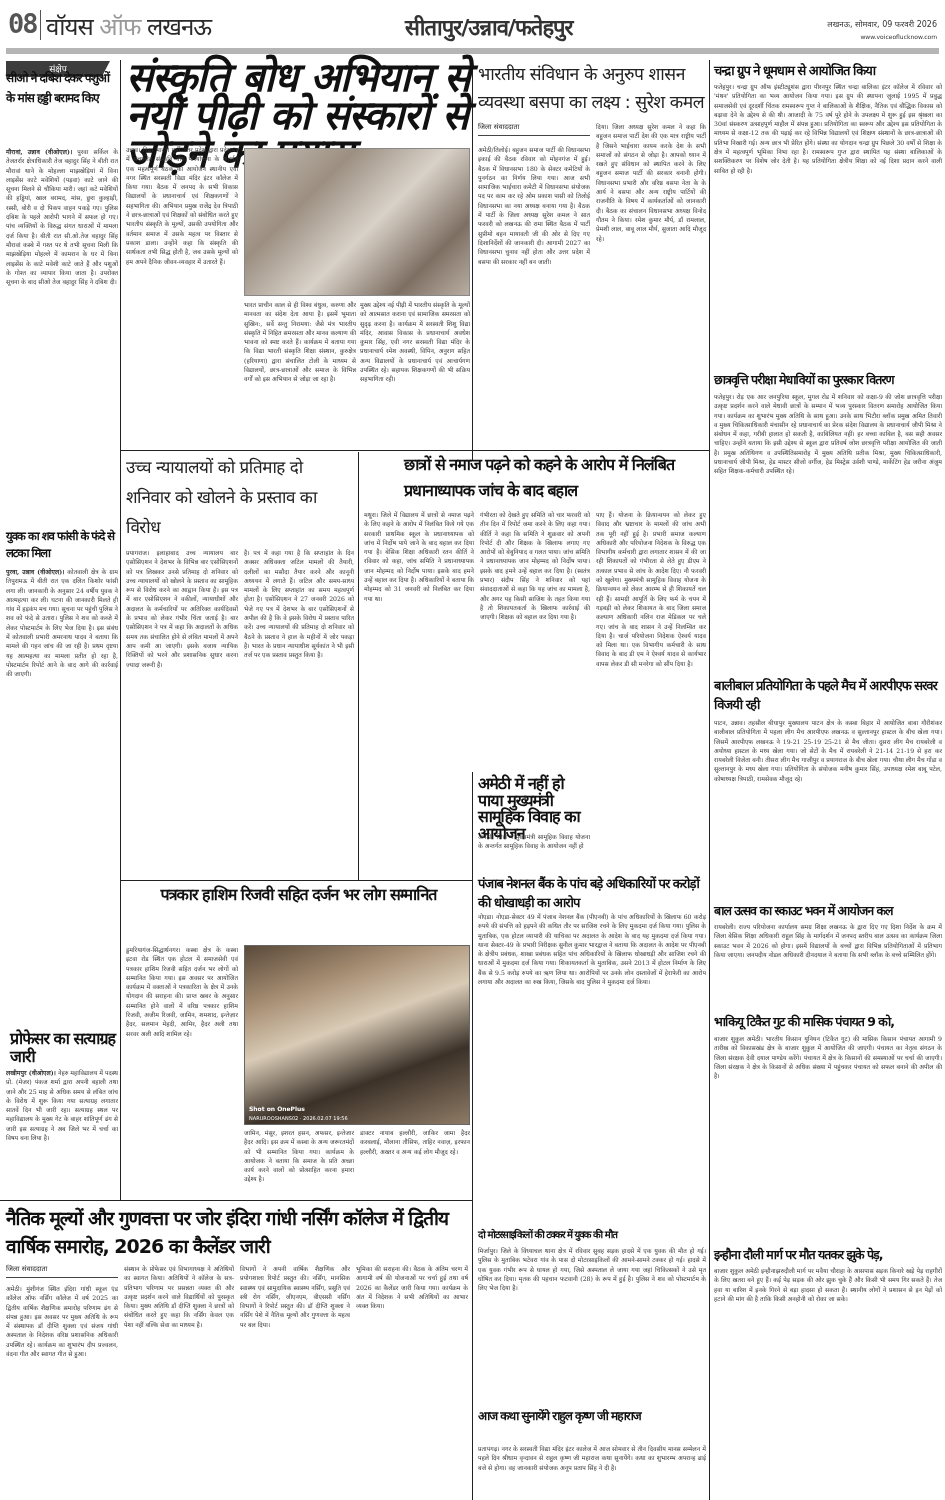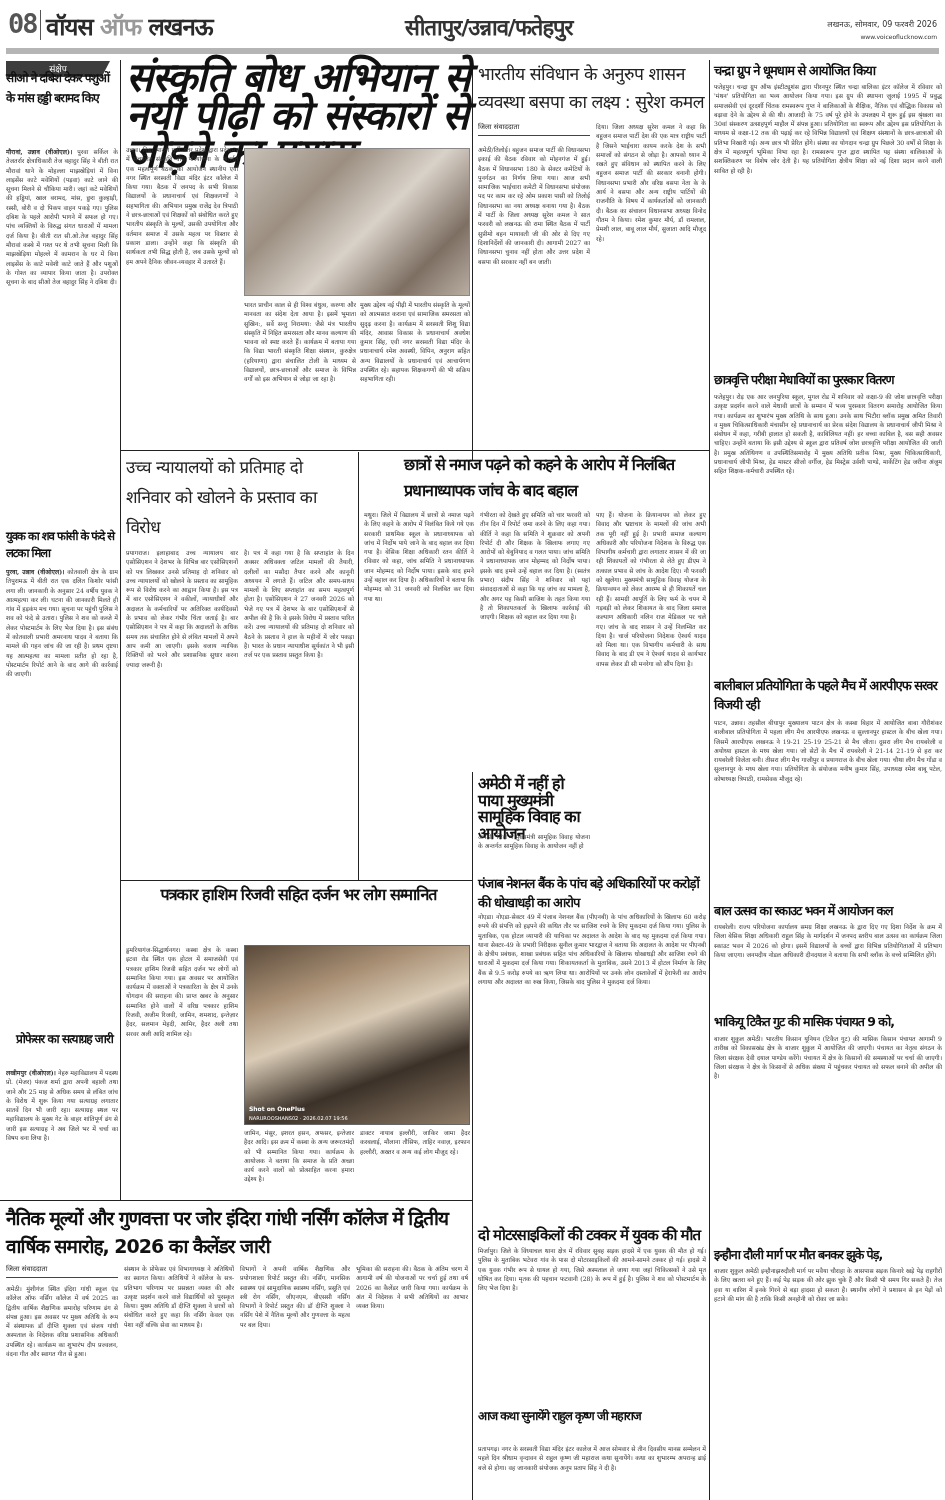--- a/index.html
+++ b/index.html
@@ -1,21 +1,21 @@
 <!DOCTYPE html>
 <html><head>
 <meta charset="utf-8">
 <style>
   * { box-sizing: border-box; margin: 0; padding: 0; }
   html, body { width: 945px; height: 1500px; background: #fff; overflow: hidden; }
   body { font-family: "DejaVu Sans", sans-serif; color: #1a1a1a; position: relative; }
   .abs { position: absolute; }
   .masthead-page { left: 8px; top: 8px; font-size: 27px; font-weight: bold; color: #555; font-family: "DejaVu Sans Mono", monospace; letter-spacing: -2px; }
   .masthead-sep { left: 40px; top: 10px; width: 1px; height: 30px; background: #555; }
-  .masthead-name { left: 46px; top: 9px; font-size: 24px; font-weight: bold; color: #2a2a2a; letter-spacing: -1px; }
+  .masthead-name { left: 46px; top: 9px; font-size: 24px; font-weight: normal; color: #2a2a2a; letter-spacing: -1px; }
   .masthead-name .mid { color: #999; }
   .edition { left: 405px; top: 11px; font-size: 22px; font-weight: bold; color: #333; letter-spacing: -1px; }
   .dateline { right: 8px; top: 18px; font-size: 8px; color: #333; }
   .website { right: 8px; top: 33px; font-size: 6px; color: #333; }
   .topbar { left: 6px; top: 48px; width: 933px; height: 6px; background: #b5b5b5; }
   .vline { background: #222; width: 1px; }
   .hline { background: #222; height: 1px; }
   .body-text { font-family: "DejaVu Serif", serif; font-size: 6.2px; line-height: 9.3px; color: #333; text-align: justify; overflow: hidden; }
   .hl-big { font-weight: bold; color: #111; letter-spacing: -1px; line-height: 1.08; }
   .hl-light { font-weight: normal; color: #222; letter-spacing: -0.5px; line-height: 1.3; }
@@ -49,21 +49,21 @@
 <div class="abs hl-big" style="left:6px; top:68px; width:112px; font-size:12px; line-height:20px;">सीओ ने दबिश देकर पशुओं के मांस हड्डी बरामद किए</div>
 <div class="abs body-text" style="left:6px; top:147px; width:112px; height:375px;">
   <span style="font-weight:bold;">मौरावां, उन्नाव (वीओएल)।</span>
   <span>पुरवा सर्किल के तेजतर्रार क्षेत्राधिकारी तेज बहादुर सिंह ने बीती रात मौरावां थाने के मोहल्ला माझखेड़ियां में विना लाइसेंस काटे मवेशियों (पड़वा) काटे जाने की सूचना मिलने से चौकिया मारी। जहां कटे मवेशियों की हड्डियां, खाल बरामद, मांस, छुरा कुल्हाड़ी, रस्सी, बोरी व दो पिकप वाहन पकड़े गए। पुलिस दबिश के पहले आरोपी भागने में सफल हो गए। पांच व्यक्तियों के विरुद्ध संगत धाराओं में मामला दर्ज किया है। बीती रात सी.ओ.तेज बहादुर सिंह मौरावां कस्बे में गश्त पर थे तभी सूचना मिली कि माझखेड़िया मोहल्ले में कामरान के घर में बिना लाइसेंस के काटे मवेशी काटे जाते हैं और पशुओं के गोश्त का व्यापार किया जाता है। उपरोक्त सूचना के बाद सीओ तेज बहादुर सिंह ने दबिश दी।</span>
 </div>
 <div class="abs hl-big" style="left:6px; top:528px; width:112px; font-size:11.5px; line-height:17px;">युवक का शव फांसी के फंदे से लटका मिला</div>
 <div class="abs body-text" style="left:6px; top:567px; width:112px; height:460px;">
   <span style="font-weight:bold;">पुरवा, उन्नाव (वीओएल)।</span>
   <span>कोतवाली क्षेत्र के ग्राम तिपुरामऊ में बीती रात एक दलित किशोर फांसी लगा ली। जानकारी के अनुसार 24 वर्षीय युवक ने आत्महत्या कर ली। घटना की जानकारी मिलते ही गांव में हड़कंप मच गया। सूचना पर पहुंची पुलिस ने शव को फंदे से उतारा। पुलिस ने शव को कब्जे में लेकर पोस्टमार्टम के लिए भेज दिया है। इस संबंध में कोतवाली प्रभारी अमरनाथ यादव ने बताया कि मामले की गहन जांच की जा रही है। प्रथम दृष्टया यह आत्महत्या का मामला प्रतीत हो रहा है, पोस्टमार्टम रिपोर्ट आने के बाद आगे की कार्रवाई की जाएगी।</span>
 </div>
-<div class="abs hl-big" style="left:16px; top:1030px; width:112px; font-size:12px; line-height:18px;">प्रोफेसर का सत्याग्रह जारी</div>
+<div class="abs hl-big" style="left:10px; top:1030px; width:112px; font-size:16px; line-height:18px;">प्रोफेसर का सत्याग्रह जारी</div>
 <div class="abs body-text" style="left:6px; top:1068px; width:112px; height:128px;">
   <span style="font-weight:bold;">लखीमपुर (वीओएल)।</span>
   <span>नेहरु महाविद्यालय में पदस्थ प्रो. (मेजर) पंकज शर्मा द्वारा अपनी बहाली तथा जाने और 25 माह से अधिक समय से लंबित जांच के विरोध में शुरू किया गया सत्याग्रह लगातार सातवें दिन भी जारी रहा। सत्याग्रह स्थल पर महाविद्यालय के मुख्य गेट के बाहर शांतिपूर्ण ढंग से जारी इस सत्याग्रह ने अब जिले भर में चर्चा का विषय बना लिया है।</span>
 </div>
 
 <div class="abs hl-big" style="left:126px; top:58px; width:345px; font-size:40px; line-height:38px;font-style:italic;">संस्कृति बोध अभियान से नयी पीढ़ी को संस्कारों से जोड़ने का प्रयास</div>
 <div class="abs body-text" style="left:126px; top:145px; width:112px; height:300px;">उन्नाव। विद्या भारती पूर्वी उत्तर प्रदेश द्वारा प्रदेशभर में संचालित संस्कृति बोध परियोजना के अंतर्गत एक महत्वपूर्ण बैठक का आयोजन स्थानीय एवी नगर स्थित सरस्वती विद्या मंदिर इंटर कॉलेज में किया गया। बैठक में जनपद के सभी विकास विद्यालयों के प्रधानाचार्य एवं शिक्षकगणों ने सहभागिता की। अभियान प्रमुख राजेंद्र देव त्रिपाठी ने छात्र-छात्राओं एवं शिक्षकों को संबोधित करते हुए भारतीय संस्कृति के मूल्यों, उसकी उपयोगिता और वर्तमान समाज में उसके महत्व पर विस्तार से प्रकाश डाला। उन्होंने कहा कि संस्कृति की सार्थकता तभी सिद्ध होती है, जब उसके मूल्यों को हम अपने दैनिक जीवन-व्यवहार में उतारते हैं।</div>
 <div class="abs photo" style="left:244px; top:148px; width:226px; height:148px;"></div>
 <div class="abs caption" style="left:244px; top:300px; width:112px; height:140px; overflow:hidden;">भारत प्राचीन काल से ही विश्व बंधुत्व, करुणा और मानवता का संदेश देता आया है। इसमें भूमाता सुखिन:, सर्वे सन्तु निरामया: जैसे मंत्र भारतीय संस्कृति में निहित समरसता और मानव कल्याण की भावना को स्पष्ट करते हैं। कार्यक्रम में बताया गया कि विद्या भारती संस्कृति शिक्षा संस्थान, कुरुक्षेत्र (हरियाणा) द्वारा संचालित टोली के माध्यम से विद्यालयों, छात्र-छात्राओं और समाज के विभिन्न वर्गों को इस अभियान से जोड़ा जा रहा है।</div>
 <div class="abs body-text" style="left:360px; top:300px; width:110px; height:140px;">मुख्य उद्देश्य नई पीढ़ी में भारतीय संस्कृति के मूल्यों को आत्मसात कराना एवं सामाजिक समरसता को सुदृढ़ करना है। कार्यक्रम में सरस्वती शिशु विद्या मंदिर, आवास विकास के प्रधानाचार्य अवधेश कुमार सिंह, एवी नगर सरस्वती विद्या मंदिर के प्रधानाचार्य रमेश अवस्थी, विपिन, अनुराग सहित अन्य विद्यालयों के प्रधानाचार्य एवं आचार्यगण उपस्थित रहे। सहायक शिक्षकगणों की भी सक्रिय सहभागिता रही।</div>
@@ -81,41 +81,41 @@
 
 <div class="abs hl-big" style="left:714px; top:676px; width:228px; font-size:13px; line-height:19px;">बालीबाल प्रतियोगिता के पहले मैच में आरपीएफ सरवर विजयी रही</div>
 <div class="abs body-text" style="left:714px; top:718px; width:228px; height:180px;">पाटन, उन्नाव। तहसील बीघापुर मुख्यालय पाटन क्षेत्र के कस्बा बिहार में आयोजित बाबा गौरीशंकर बालीबाल प्रतियोगिता में पहला लीग मैच आरपीएफ लखनऊ व सुल्तानपुर हास्टल के बीच खेला गया। जिसमें आरपीएफ लखनऊ ने 19-21 25-19 25-21 से मैच जीता। दूसरा लीग मैच रायबरेली व अयोध्या हास्टल के मध्य खेला गया। जो सेटों के मैच में रायबरेली ने 21-14 21-19 से हरा कर रायबरेली विजेता बनी। तीसरा लीग मैच गाजीपुर व प्रयागराज के बीच खेला गया। चौथा लीग मैच गोंडा व सुल्तानपुर के मध्य खेला गया। प्रतियोगिता के संयोजक मनीष कुमार सिंह, उपाध्यक्ष रमेश बाबू पटेल, कोषाध्यक्ष त्रिपाठी, रामसेवक मौजूद रहे।</div>
 
 <div class="abs hl-big" style="left:714px; top:902px; width:228px; font-size:12.5px; line-height:18px;">बाल उत्सव का स्काउट भवन में आयोजन कल</div>
 <div class="abs body-text" style="left:714px; top:922px; width:228px; height:90px;">रायबरेली। राज्य परियोजना कार्यालय समग्र शिक्षा लखनऊ के द्वारा दिए गए दिशा निर्देश के क्रम में जिला बेसिक शिक्षा अधिकारी राहुल सिंह के मार्गदर्शन में जनपद स्तरीय बाल उत्सव का कार्यक्रम जिला स्काउट भवन में 2026 को होगा। इसमें विद्यालयों के बच्चों द्वारा विभिन्न प्रतियोगिताओं में प्रतिभाग किया जाएगा। जनपदीय नोडल अधिकारी दीनदयाल ने बताया कि सभी ब्लॉक के बच्चे सम्मिलित होंगे।</div>
 
 <div class="abs hl-big" style="left:714px; top:1013px; width:228px; font-size:12.5px; line-height:18px;">भाकियू टिकैत गुट की मासिक पंचायत 9 को,</div>
 <div class="abs body-text" style="left:714px; top:1034px; width:228px; height:200px;">बाजार शुकुल अमेठी। भारतीय किसान यूनियन (टिकैत गुट) की मासिक किसान पंचायत आगामी 9 तारीख को विकासखंड क्षेत्र के बाजार शुकुल में आयोजित की जाएगी। पंचायत का नेतृत्व संगठन के जिला संरक्षक देवी दयाल पाण्डेय करेंगे। पंचायत में क्षेत्र के किसानों की समस्याओं पर चर्चा की जाएगी। जिला संरक्षक ने क्षेत्र के किसानों से अधिक संख्या में पहुंचकर पंचायत को सफल बनाने की अपील की है।</div>
 
-<div class="abs hl-big" style="left:714px; top:1246px; width:228px; font-size:12.5px; line-height:18px;">इन्हौना दौली मार्ग पर मौत बनकर झुके पेड़,</div>
+<div class="abs hl-big" style="left:714px; top:1246px; width:228px; font-size:12.5px; line-height:18px;">इन्हौना दौली मार्ग पर मौत यतकर झुके पेड़,</div>
 <div class="abs body-text" style="left:714px; top:1266px; width:228px; height:230px;">बाजार शुकुल अमेठी इन्हौनाझरुदौली मार्ग पर मवैया चौराहा के आसपास सड़क किनारे खड़े पेड़ राहगीरों के लिए खतरा बने हुए हैं। कई पेड़ सड़क की ओर झुक चुके हैं और किसी भी समय गिर सकते हैं। तेज हवा या बारिश में इनके गिरने से बड़ा हादसा हो सकता है। स्थानीय लोगों ने प्रशासन से इन पेड़ों को हटाने की मांग की है ताकि किसी अनहोनी को रोका जा सके।</div>
 
 <div class="hline abs" style="left:120px; top:450px; width:589px;"></div>
 <div class="abs hl-light" style="left:126px; top:452px; width:225px; font-size:17px; line-height:30px;">उच्च न्यायालयों को प्रतिमाह दो शनिवार को खोलने के प्रस्ताव का विरोध</div>
 <div class="abs body-text" style="left:126px; top:548px; width:112px; height:330px;">प्रयागराज। इलाहाबाद उच्च न्यायालय बार एसोसिएशन ने देशभर के विभिन्न बार एसोसिएशनों को पत्र लिखकर उनसे प्रतिमाह दो शनिवार को उच्च न्यायालयों को खोलने के प्रस्ताव का सामूहिक रूप से विरोध करने का आह्वान किया है। इस पत्र में बार एसोसिएशन ने वकीलों, न्यायाधीशों और अदालत के कर्मचारियों पर अतिरिक्त कार्यदिवसों के प्रभाव को लेकर गंभीर चिंता जताई है। बार एसोसिएशन ने पत्र में कहा कि अदालतों के अधिक समय तक संचालित होने से लंबित मामलों में अपने आप कमी आ जाएगी। इसके बजाय न्यायिक रिक्तियों को भरने और प्रशासनिक सुधार करना ज्यादा जरूरी है।</div>
 <div class="abs body-text" style="left:244px; top:548px; width:110px; height:330px;">है। पत्र में कहा गया है कि सप्ताहांत के दिन अक्सर अधिवक्ता जटिल मामलों की तैयारी, दलीलों का मसौदा तैयार करने और कानूनी अध्ययन में लगाते हैं। जटिल और समय-साध्य मामलों के लिए सप्ताहांत का समय महत्वपूर्ण होता है। एसोसिएशन ने 27 जनवरी 2026 को भेजे गए पत्र में देशभर के बार एसोसिएशनों से अपील की है कि वे इसके विरोध में प्रस्ताव पारित करें। उच्च न्यायालयों की प्रतिमाह दो शनिवार को बैठने के प्रस्ताव ने हाल के महीनों में जोर पकड़ा है। भारत के प्रधान न्यायाधीश सूर्यकांत ने भी इसी तर्ज पर एक प्रस्ताव प्रस्तुत किया है।</div>
 <div class="abs vline" style="left:358px; top:452px; height:428px;"></div>
 
 <div class="abs hl-big" style="left:364px; top:452px; width:343px; font-size:16px; line-height:26px;margin-left:40px;">छात्रों से नमाज पढ़ने को कहने के आरोप में निलंबित प्रधानाध्यापक जांच के बाद बहाल</div>
 <div class="abs body-text" style="left:364px; top:510px; width:110px; height:268px;">मथुरा। जिले में विद्यालय में छात्रों से नमाज पढ़ने के लिए कहने के आरोप में निलंबित किये गये एक सरकारी प्राथमिक स्कूल के प्रधानाध्यापक को जांच में निर्दोष पाये जाने के बाद बहाल कर दिया गया है। बेसिक शिक्षा अधिकारी रतन कीर्ति ने रविवार को कहा, जांच समिति ने प्रधानाध्यापक जान मोहम्मद को निर्दोष पाया। इसके बाद हमने उन्हें बहाल कर दिया है। अधिकारियों ने बताया कि मोहम्मद को 31 जनवरी को निलंबित कर दिया गया था।</div>
 <div class="abs body-text" style="left:480px; top:510px; width:110px; height:268px;">गंभीरता को देखते हुए समिति को चार फरवरी को तीन दिन में रिपोर्ट जमा करने के लिए कहा गया। कीर्ति ने कहा कि समिति ने शुक्रवार को अपनी रिपोर्ट दी और शिक्षक के खिलाफ लगाए गए आरोपों को बेबुनियाद व गलत पाया। जांच समिति ने प्रधानाध्यापक जान मोहम्मद को निर्दोष पाया। इसके बाद हमने उन्हें बहाल कर दिया है। (स्वतंत्र प्रभार) संदीप सिंह ने शनिवार को यहां संवाददाताओं से कहा कि यह जांच का मामला है, और अगर यह किसी साजिश के तहत किया गया है तो शिकायतकर्ता के खिलाफ कार्रवाई की जाएगी। शिक्षक को बहाल कर दिया गया है।</div>
 <div class="abs body-text" style="left:596px; top:510px; width:110px; height:362px;">पाए हैं। योजना के क्रियान्वयन को लेकर हुए विवाद और भ्रष्टाचार के मामलों की जांच अभी तक पूरी नहीं हुई है। प्रभारी समाज कल्याण अधिकारी और परियोजना निदेशक के विरुद्ध एक विभागीय कर्मचारी द्वारा लगातार शासन में की जा रही शिकायतों को गंभीरता से लेते हुए डीएम ने तत्काल प्रभाव से जांच के आदेश दिए। नौ फरवरी को खुलेगा। मुख्यमंत्री सामूहिक विवाह योजना के क्रियान्वयन को लेकर आरम्भ से ही शिकायतें चल रही हैं। सामग्री आपूर्ति के लिए फर्म के चयन में गड़बड़ी को लेकर शिकायत के बाद जिला समाज कल्याण अधिकारी नलिन राज मेडिकल पर चले गए। जांच के बाद शासन ने उन्हें निलम्बित कर दिया है। चार्ज परियोजना निदेशक ऐश्वर्य यादव को मिला था। एक विभागीय कर्मचारी के साथ विवाद के बाद डी एम ने ऐश्वर्य यादव से कार्यभार वापस लेकर डी सी मनरेगा को सौंप दिया है।</div>
 
 <div class="abs hl-big" style="left:478px; top:776px; width:112px; font-size:16px; line-height:16.5px;">अमेठी में नहीं हो पाया मुख्यमंत्री सामूहिक विवाह का आयोजन</div>
 <div class="abs body-text" style="left:478px; top:832px; width:112px; height:40px;">अमेठी। जिले में मुख्यमंत्री सामूहिक विवाह योजना के अन्तर्गत सामूहिक विवाह के आयोजन नहीं हो</div>
 
 <div class="abs hl-big" style="left:478px; top:874px; width:228px; font-size:13px; line-height:19px;">पंजाब नेशनल बैंक के पांच बड़े अधिकारियों पर करोड़ों की धोखाधड़ी का आरोप</div>
 <div class="abs body-text" style="left:478px; top:912px; width:228px; height:313px;">नोएडा। नोएडा-सेक्टर 49 में पंजाब नेशनल बैंक (पीएनबी) के पांच अधिकारियों के खिलाफ 60 करोड़ रुपये की संपत्ति को हड़पने की कथित तौर पर साजिश रचने के लिए मुकदमा दर्ज किया गया। पुलिस के मुताबिक, एक होटल व्यापारी की याचिका पर अदालत के आदेश के बाद यह मुकदमा दर्ज किया गया। थाना सेक्टर-49 के प्रभारी निरीक्षक सुनील कुमार भारद्वाज ने बताया कि अदालत के आदेश पर पीएनबी के क्षेत्रीय प्रबंधक, शाखा प्रबंधक सहित पांच अधिकारियों के खिलाफ धोखाधड़ी और साजिश रचने की धाराओं में मुकदमा दर्ज किया गया। शिकायतकर्ता के मुताबिक, उसने 2013 में होटल निर्माण के लिए बैंक से 9.5 करोड़ रुपये का ऋण लिया था। आरोपियों पर उनके लोन दस्तावेजों में हेराफेरी का आरोप लगाया और अदालत का रुख किया, जिसके बाद पुलिस ने मुकदमा दर्ज किया।</div>
 
-<div class="abs hl-big" style="left:478px; top:1226px; width:228px; font-size:15px; line-height:18px;">दो मोटरसाइकिलों की टक्कर में युवक की मौत</div>
+<div class="abs hl-big" style="left:478px; top:1226px; width:228px; font-size:10px; line-height:18px;">दो मोटरसाइकिलों की टक्कर में युवक की मौत</div>
 <div class="abs body-text" style="left:478px; top:1246px; width:228px; height:160px;">मिर्जापुर। जिले के विंध्याचल थाना क्षेत्र में रविवार सुबह सड़क हादसे में एक युवक की मौत हो गई। पुलिस के मुताबिक भटेवरा गांव के पास दो मोटरसाइकिलों की आमने-सामने टक्कर हो गई। हादसे में एक युवक गंभीर रूप से घायल हो गया, जिसे अस्पताल ले जाया गया जहां चिकित्सकों ने उसे मृत घोषित कर दिया। मृतक की पहचान फटवानी (28) के रूप में हुई है। पुलिस ने शव को पोस्टमार्टम के लिए भेज दिया है।</div>
 
 <div class="abs hl-big" style="left:478px; top:1408px; width:228px; font-size:12px; line-height:17px;">आज कथा सुनायेंगे राहुल कृष्ण जी महाराज</div>
 <div class="abs body-text" style="left:478px; top:1444px; width:228px; height:52px;">प्रतापगढ़। नगर के सरस्वती विद्या मंदिर इंटर कालेज में आज सोमवार से तीन दिवसीय मानस सम्मेलन में पहले दिन श्रीधाम वृन्दावन से राहुल कृष्ण जी महाराज कथा सुनायेंगे। कथा का शुभारम्भ अपरान्ह ढाई बजे से होगा। वह जानकारी संयोजक अनूप प्रताप सिंह ने दी है।</div>
 
 <div class="abs vline" style="left:472px; top:772px; height:728px;"></div>
 
 <div class="hline abs" style="left:120px; top:880px; width:352px;"></div>
 <div class="abs hl-big" style="left:126px; top:880px; width:345px; font-size:16px; line-height:30px; text-align:center;">पत्रकार हाशिम रिजवी सहित दर्जन भर लोग सम्मानित</div>
 <div class="abs body-text" style="left:126px; top:945px; width:112px; height:248px;">डुमरियागंज-सिद्धार्थनगर। कस्बा क्षेत्र के कस्बा इटवा रोड स्थित एक होटल में समाजसेवी एवं पत्रकार हाशिम रिजवी सहित दर्जन भर लोगों को सम्मानित किया गया। इस अवसर पर आयोजित कार्यक्रम में वक्ताओं ने पत्रकारिता के क्षेत्र में उनके योगदान की सराहना की। प्राप्त खबर के अनुसार सम्मानित होने वालों में वरिष्ठ पत्रकार हाशिम रिजवी, अजीम रिजवी, जामिन, शमशाद, इन्तेज़ार हैदर, सलमान मेहदी, आमिर, हैदर अली तथा सरवर अली आदि शामिल रहे।</div>

